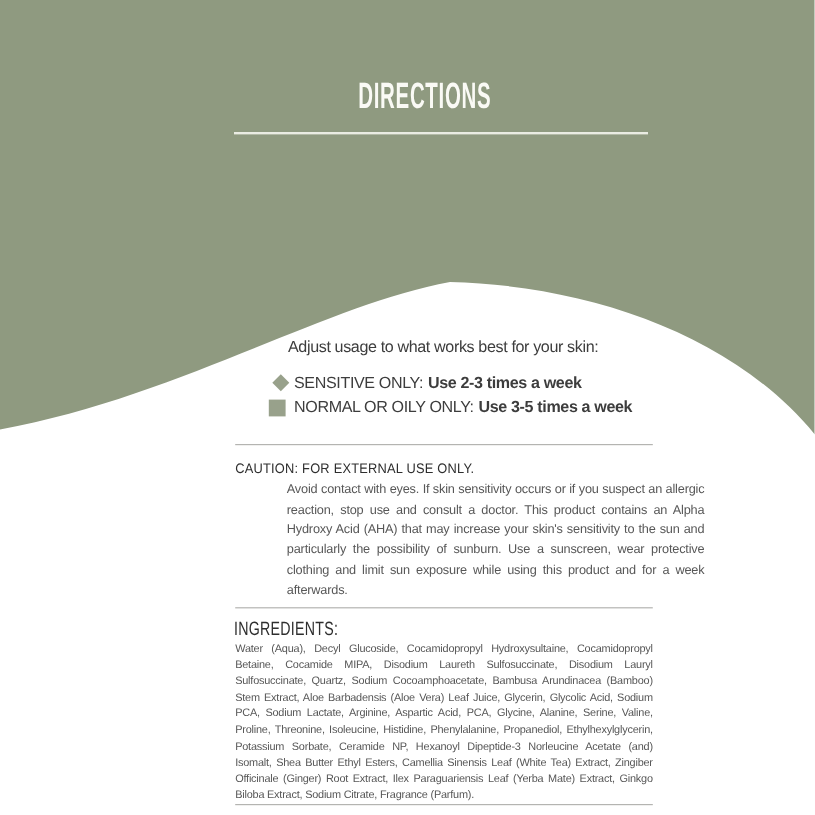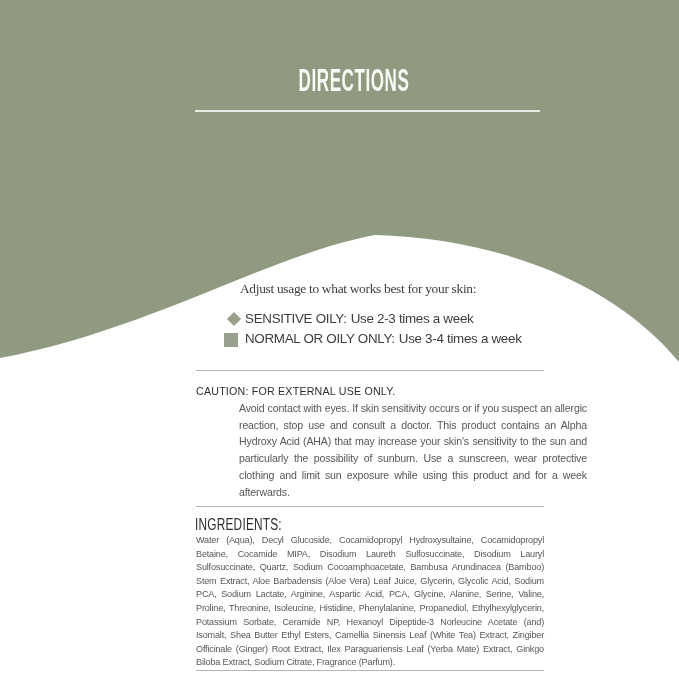--- a/index.html
+++ b/index.html
@@ -50,32 +50,31 @@
   }
 
   .usage-intro {
     position: absolute;
     left: 240px; top: 281px;
     font-size: 13.4px;
     line-height: 15px;
     letter-spacing: -0.3px;
     color: var(--intro-text, #3D3D3D);
     white-space: nowrap;
-    font-family: Liberation Serif, serif;
   }
   .usage-label {
     position: absolute;
     left: 245px;
     font-size: 13.4px;
     line-height: 15px;
     letter-spacing: -0.3px;
     color: var(--intro-text, #3D3D3D);
     white-space: nowrap;
   }
-  .usage-label .freq { margin-left: 4px; }
+  .usage-label .freq { margin-left: 4px; font-weight: bold; }
   .row1 { top: 311px; }
   .row2 { top: 331px; }
   .diamond-icon {
     position: absolute;
     left: 229px; top: 314px;
     width: 10px; height: 10px;
     background: var(--bullet-green, #98A18B);
     transform: rotate(45deg);
   }
   .square-icon {
@@ -151,26 +150,26 @@
   <div class="title-wrap">
     <span class="title">DIRECTIONS</span>
   </div>
   <div class="title-underline"></div>
 
 
   <div class="usage-intro">Adjust usage to what works best for your skin:</div>
 
   <span class="diamond-icon"></span>
   <div class="usage-label row1">
-    <span class="type">SENSITIVE OILY:</span><span class="freq">Use 2-3 times a week</span>
+    <span class="type">SENSITIVE ONLY:</span><span class="freq">Use 2-3 times a week</span>
   </div>
 
   <span class="square-icon"></span>
   <div class="usage-label row2">
-    <span class="type">NORMAL OR OILY ONLY:</span><span class="freq">Use 3-4 times a week</span>
+    <span class="type">NORMAL OR OILY ONLY:</span><span class="freq">Use 3-5 times a week</span>
   </div>
 
   <div class="divider d1"></div>
 
   <div class="caution-heading">CAUTION: FOR EXTERNAL USE ONLY.</div>
   <div class="caution-body">Avoid contact with eyes. If skin sensitivity occurs or if you suspect an allergic reaction, stop use and consult a doctor. This product contains an Alpha Hydroxy Acid (AHA) that may increase your skin's sensitivity to the sun and particularly the possibility of sunburn. Use a sunscreen, wear protective clothing and limit sun exposure while using this product and for a week afterwards.</div>
 
   <div class="divider d2"></div>
 
   <div class="ingredients-heading">INGREDIENTS:</div>

